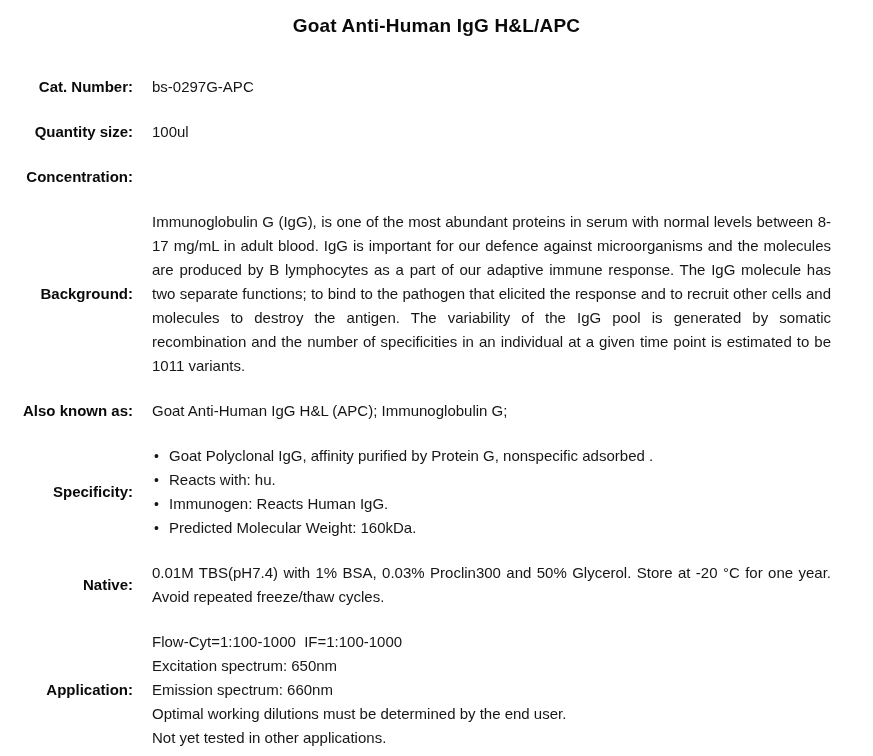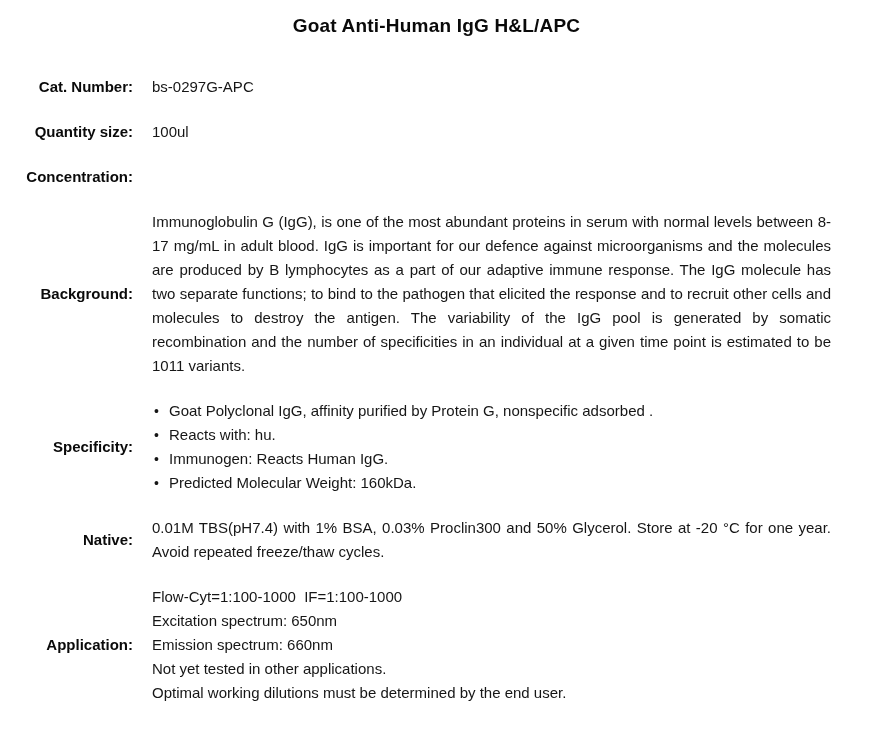--- a/index.html
+++ b/index.html
@@ -87,38 +87,44 @@
         </div>
       </div>
       <div class="row">
         <div class="label">Concentration:</div>
       </div>
       <div class="row">
         <div class="label">Background:</div>
         <div class="value justify">Immunoglobulin G (IgG), is one of the most abundant proteins in serum with normal levels between 8-17 mg/mL in adult blood. IgG is important for our defence against microorganisms and the molecules are produced by B lymphocytes as a part of our adaptive immune response. The IgG molecule has two separate functions; to bind to the pathogen that elicited the response and to recruit other cells and molecules to destroy the antigen. The variability of the IgG pool is generated by somatic recombination and the number of specificities in an individual at a given time point is estimated to be 1011 variants.</div>
       </div>
       <div class="row">
+        <div class="label">Also known as:</div>
+        <div class="value">
+          <div class="line">Goat Anti-Human IgG H&amp;L (APC); Immunoglobulin G;</div>
+        </div>
+      </div>
+      <div class="row">
         <div class="label">Specificity:</div>
         <div class="value">
           <ul class="bullets">
             <li><span class="bullet-glyph">•</span><span>Goat Polyclonal IgG, affinity purified by Protein G, nonspecific adsorbed .</span></li>
             <li><span class="bullet-glyph">•</span><span>Reacts with: hu.</span></li>
             <li><span class="bullet-glyph">•</span><span>Immunogen: Reacts Human IgG.</span></li>
             <li><span class="bullet-glyph">•</span><span>Predicted Molecular Weight: 160kDa.</span></li>
           </ul>
         </div>
       </div>
       <div class="row">
         <div class="label">Native:</div>
         <div class="value justify">0.01M TBS(pH7.4) with 1% BSA, 0.03% Proclin300 and 50% Glycerol. Store at -20 °C for one year. Avoid repeated freeze/thaw cycles.</div>
       </div>
       <div class="row">
         <div class="label">Application:</div>
         <div class="value">
           <div class="line">Flow-Cyt=1:100-1000  IF=1:100-1000</div>
           <div class="line">Excitation spectrum: 650nm</div>
           <div class="line">Emission spectrum: 660nm</div>
+          <div class="line">Optimal working dilutions must be determined by the end user.</div>
           <div class="line">Not yet tested in other applications.</div>
-          <div class="line">Optimal working dilutions must be determined by the end user.</div>
         </div>
       </div>
     </div>
 </div>
 
 </body></html>

